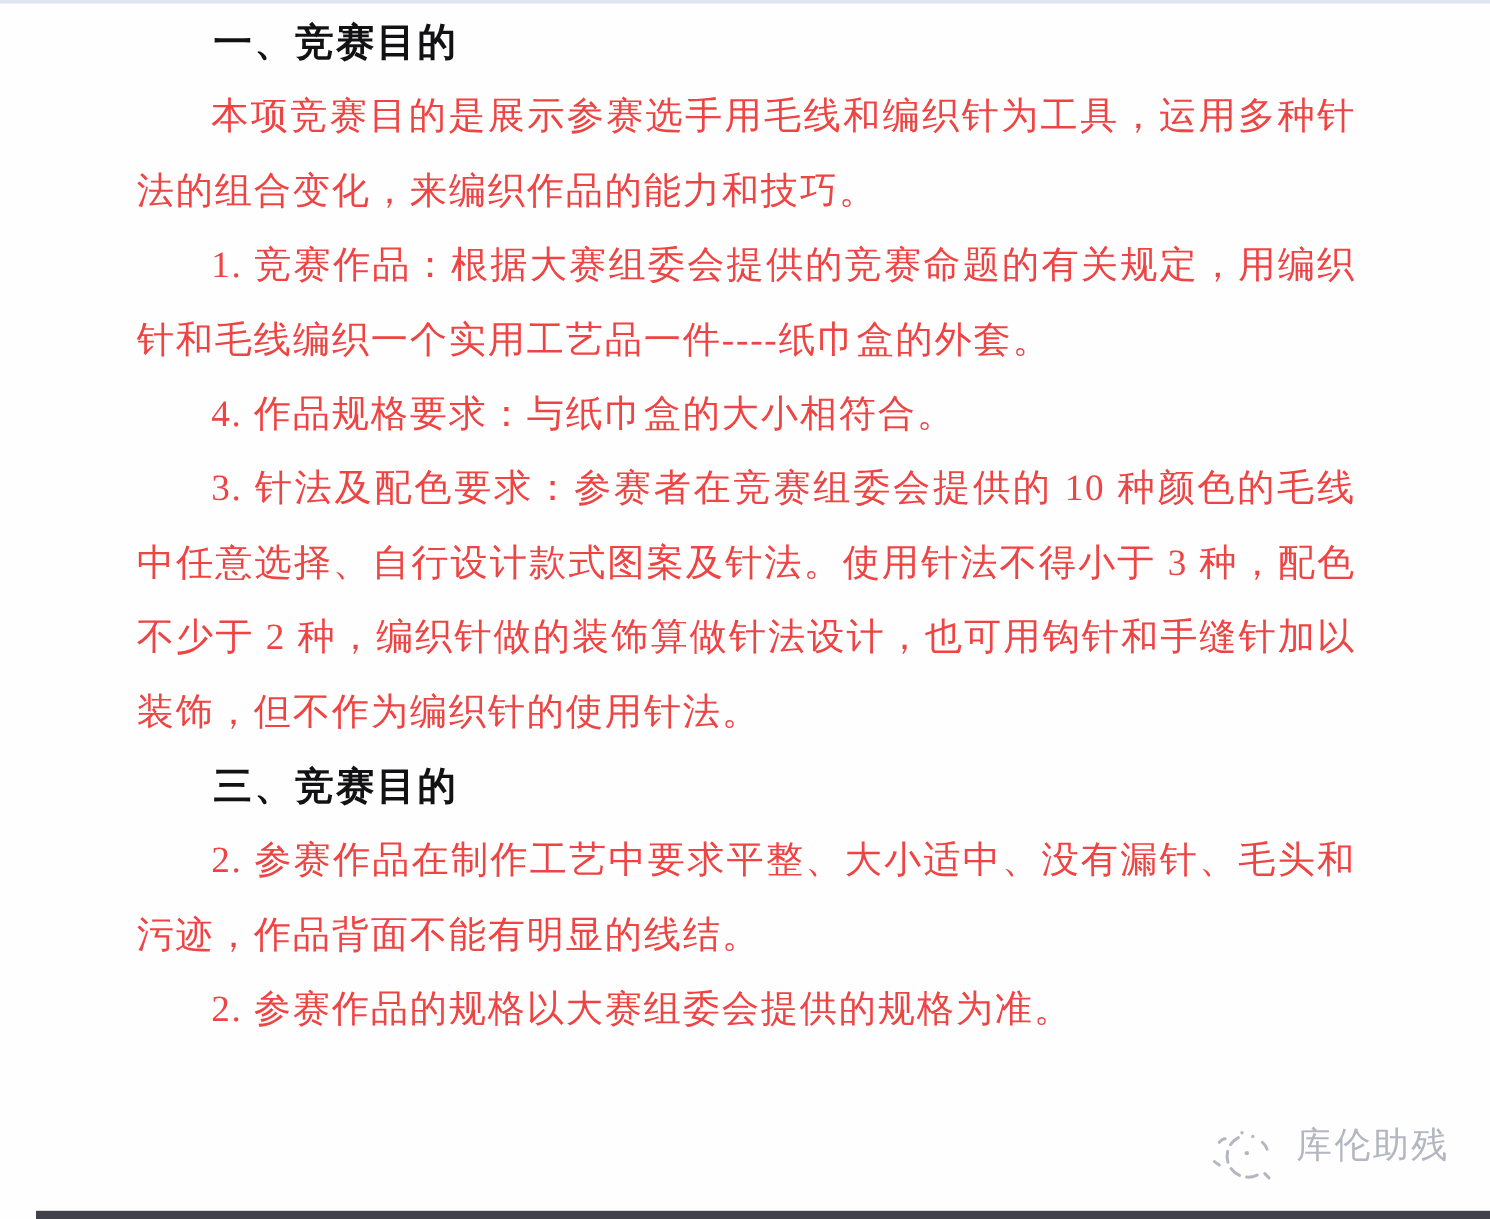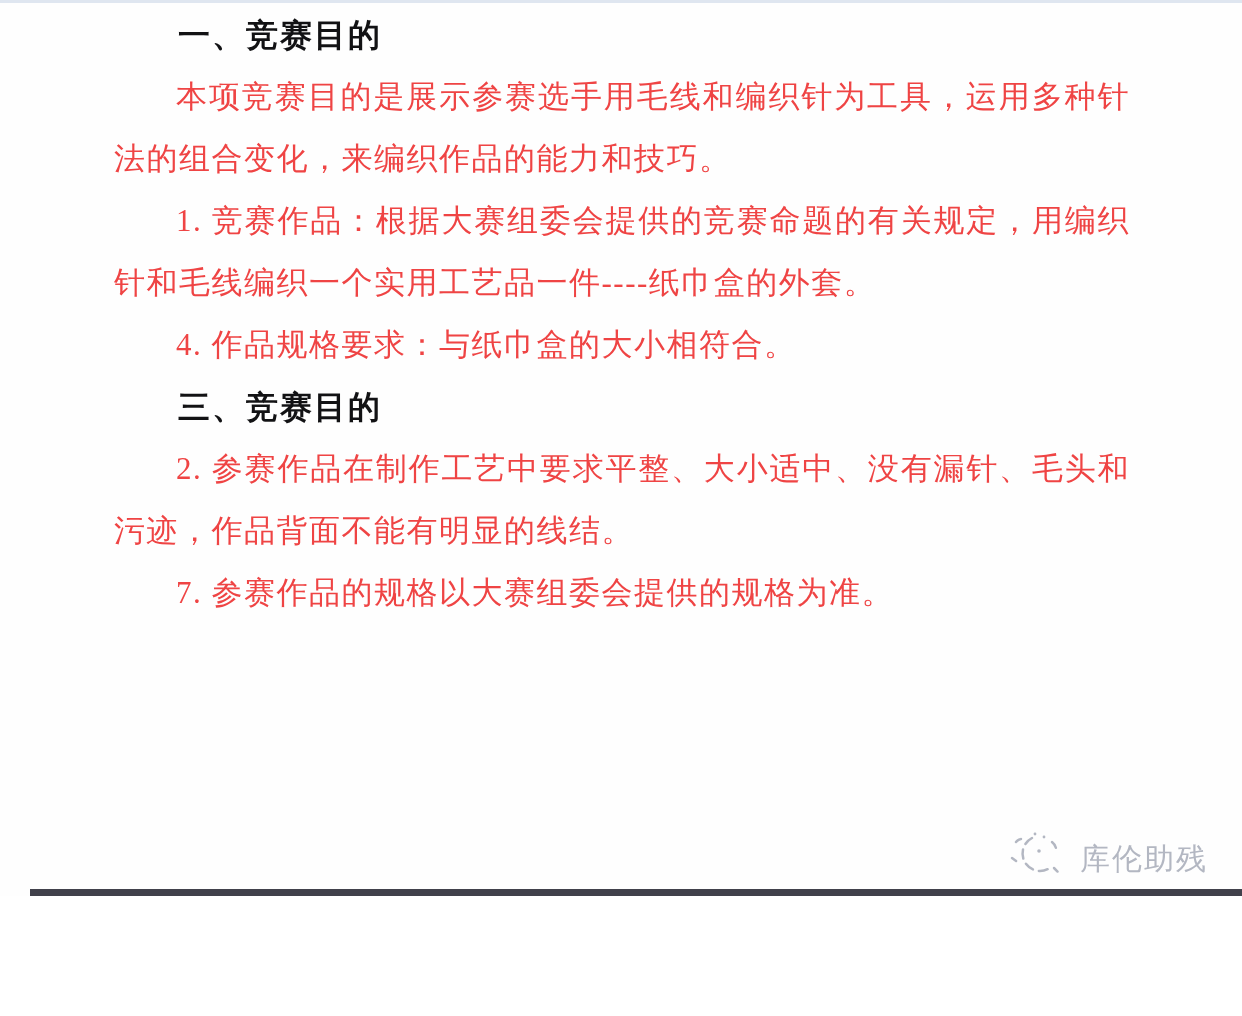--- a/index.html
+++ b/index.html
@@ -3,21 +3,21 @@
 <meta charset="utf-8">
 <style>
   html, body {
     margin: 0;
     padding: 0;
     background: #ffffff;
   }
   .page {
     position: relative;
     width: 1242px;
-    height: 896px;
+    height: 1016px;
     background: #fefefe;
     overflow: hidden;
     font-family: "Liberation Serif", serif;
   }
   .top-hairline {
     position: absolute;
     top: 0; left: 0; right: 0;
     height: 3px;
     background: #dfe6f0;
   }
@@ -43,23 +43,23 @@
     font-weight: bold;
     font-size: 32px;
     line-height: 62px;
     letter-spacing: 2px;
     text-indent: 2em;
     color: #121214;
   }
   .watermark {
     position: absolute;
     right: 34px;
-    bottom: 16px;
+    bottom: 26px;
     display: flex;
-    align-items: flex-end;
+    align-items: flex-start;
     gap: 10px;
     color: #b3b7c2;
   }
   .watermark .wm-text {
     font-family: "Liberation Sans", sans-serif;
     font-size: 30px;
     letter-spacing: 2px;
     color: #b3b7c2;
   }
   .bottom-bar {
@@ -76,23 +76,24 @@
 
 <div class="page">
 
   <div class="top-hairline"></div>
 
   <main class="content">
     <div class="h">一、竞赛目的</div>
     <p class="p">本项竞赛目的是展示参赛选手用毛线和编织针为工具，运用多种针法的组合变化，来编织作品的能力和技巧。</p>
     <p class="p">1. 竞赛作品：根据大赛组委会提供的竞赛命题的有关规定，用编织针和毛线编织一个实用工艺品一件----纸巾盒的外套。</p>
     <p class="p">4. 作品规格要求：与纸巾盒的大小相符合。</p>
+    <p class="p">3. 针法及配色要求：参赛者在竞赛组委会提供的 10 种颜色的毛线中任意选择、自行设计款式图案及针法。使用针法不得小于 3 种，配色不少于 2 种，编织针做的装饰算做针法设计，也可用钩针和手缝针加以装饰，但不作为编织针的使用针法。</p>
     <div class="h">三、竞赛目的</div>
     <p class="p">2. 参赛作品在制作工艺中要求平整、大小适中、没有漏针、毛头和污迹，作品背面不能有明显的线结。</p>
-    <p class="p">7. 参赛作品的规格以大赛组委会提供的规格为准。</p>
+    <p class="p">2. 参赛作品的规格以大赛组委会提供的规格为准。</p>
   </main>
 
   <div class="watermark">
     <svg width="62" height="56" viewBox="0 0 62 56" aria-hidden="true">
       <g fill="none" stroke="#b3b7c2" stroke-width="2.5" stroke-linecap="round">
         <path d="M24 14 A 17 17 0 1 0 40 45" stroke-dasharray="9 6"></path>
         <path d="M8 18 q 4 -5 8 -2" stroke-dasharray="6 5"></path>
         <path d="M4 34 l 7 5" stroke-dasharray="5 4"></path>
         <path d="M44 18 q 5 4 4 10" stroke-dasharray="7 5"></path>
         <circle cx="27" cy="10" r="1.4" fill="#b3b7c2" stroke="none"></circle>

